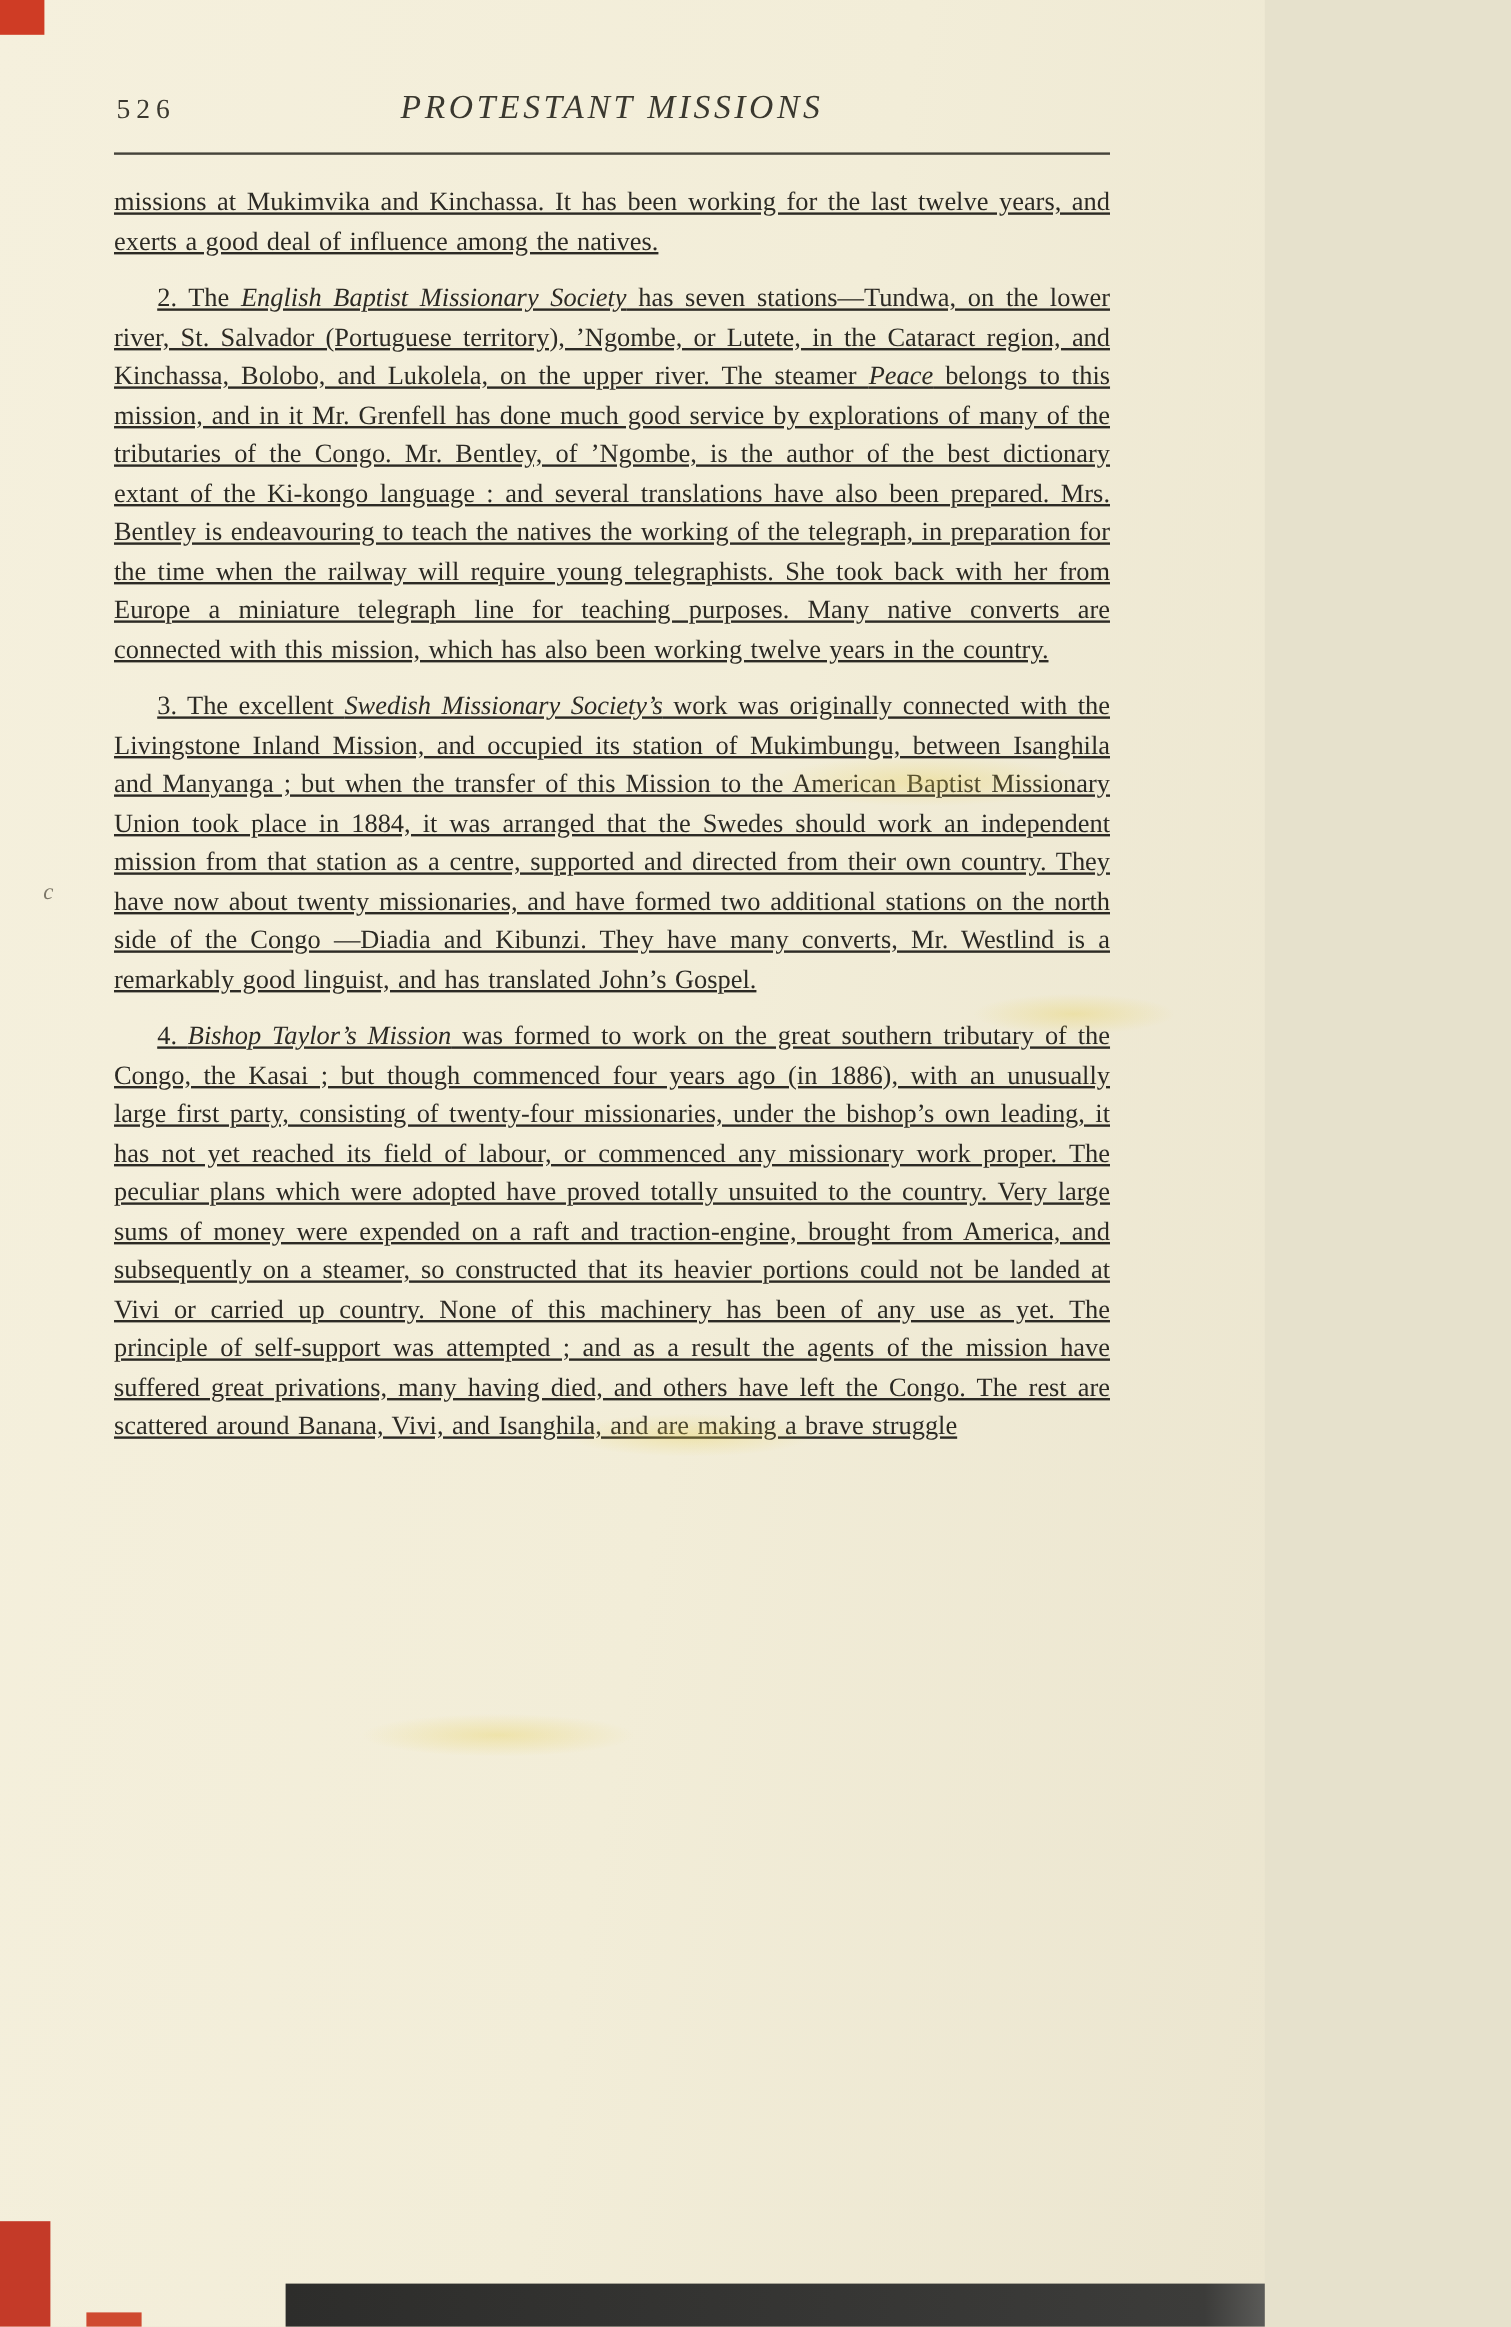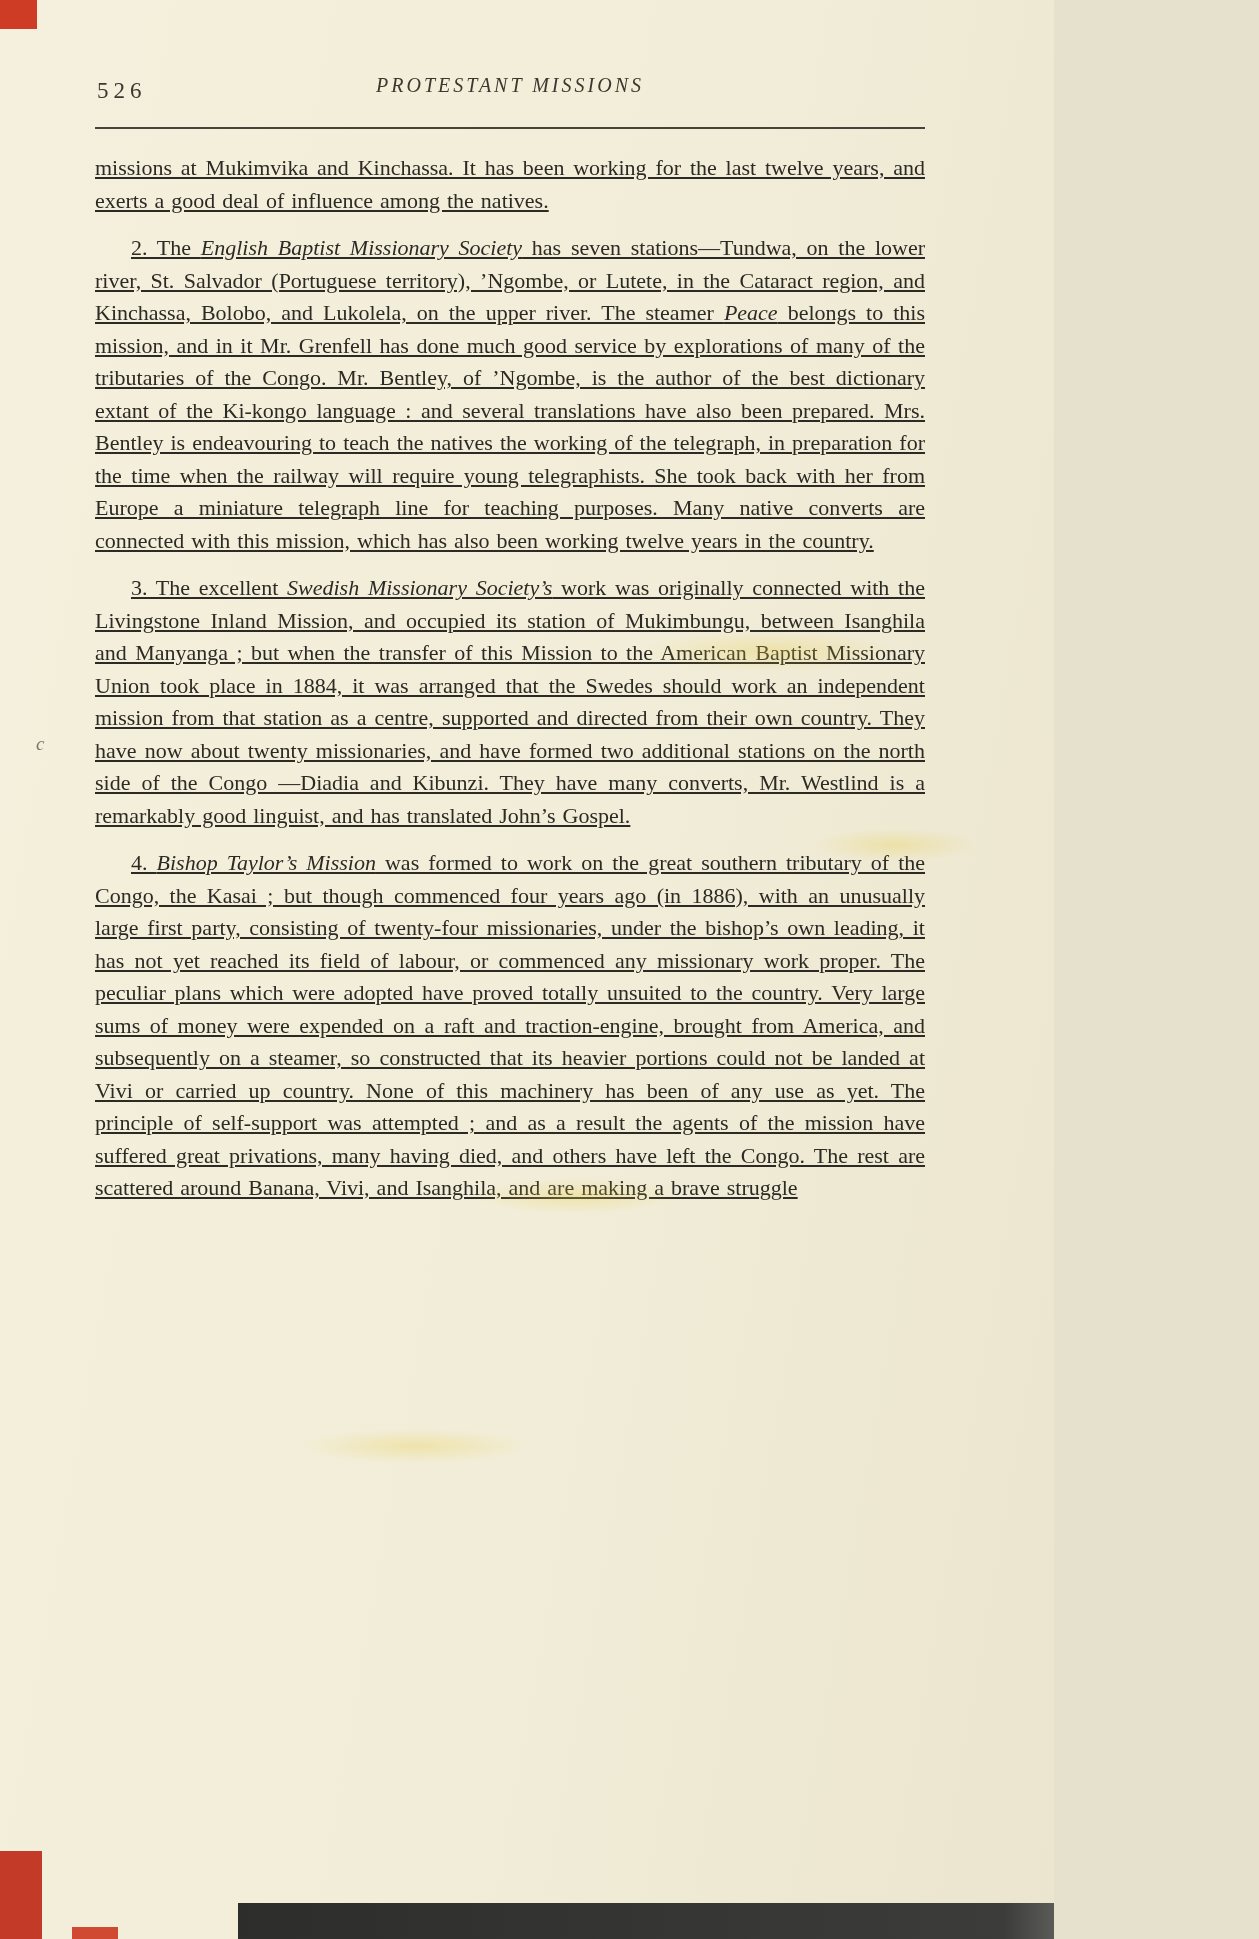--- a/index.html
+++ b/index.html
@@ -15,21 +15,21 @@
     overflow:hidden;
     color:#2e2c26;
   }
   .head-row { position:absolute; left:95px; top:72px; width:830px; height:50px; }
   .page-number {
     position:absolute; left:2px; top:6px;
     font-size:23px; letter-spacing:5px; color:#3a382f;
   }
   .running-head {
     text-align:center; font-style:italic; font-weight:normal;
-    font-size:20px; letter-spacing:3px; color:#3a382f; margin:0; padding-top:2px;
+    font-size:28px; letter-spacing:3px; color:#3a382f; margin:0; padding-top:2px;
   }
   .head-rule {
     position:absolute; left:95px; top:127px; width:830px;
     border-top:2px solid #45433a;
   }
   .body-text {
     position:absolute; left:95px; top:152px; width:830px;
     font-size:22px; line-height:32.5px; word-spacing:1.5px;
     text-align:justify; color:#2c2a24;text-decoration:underline;
   }

